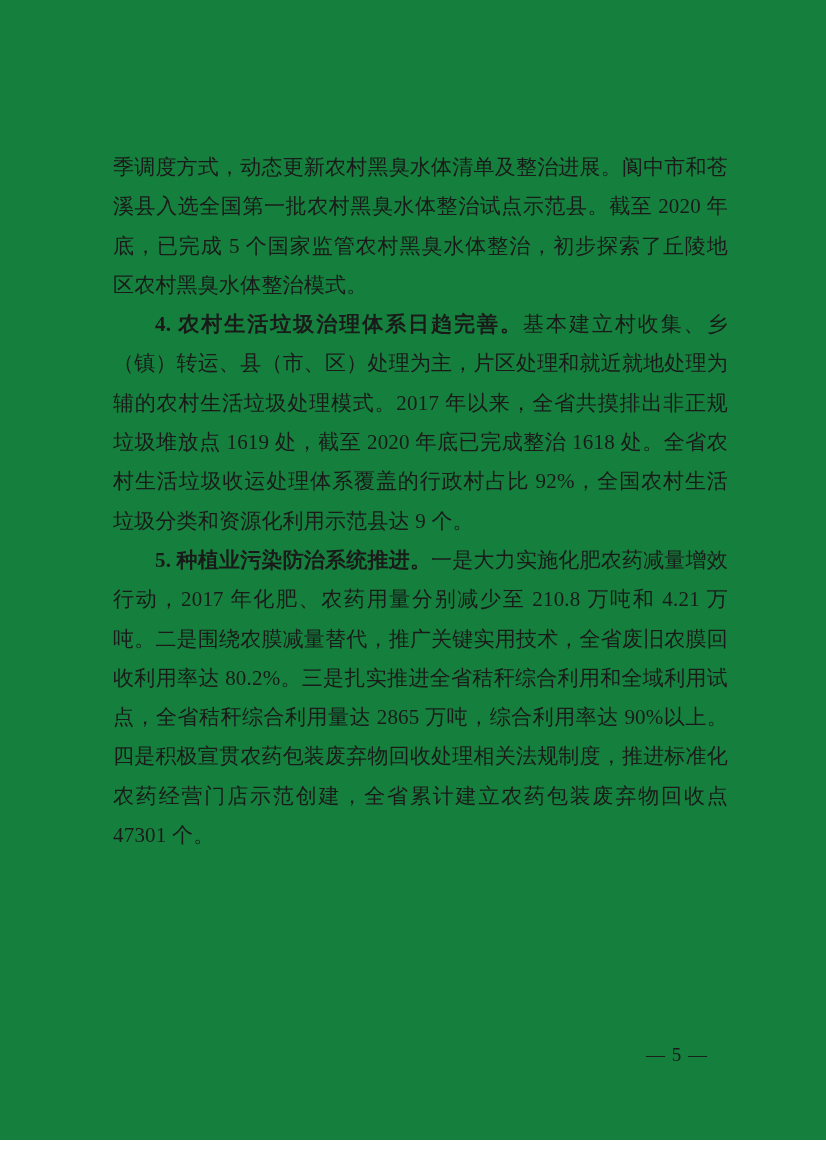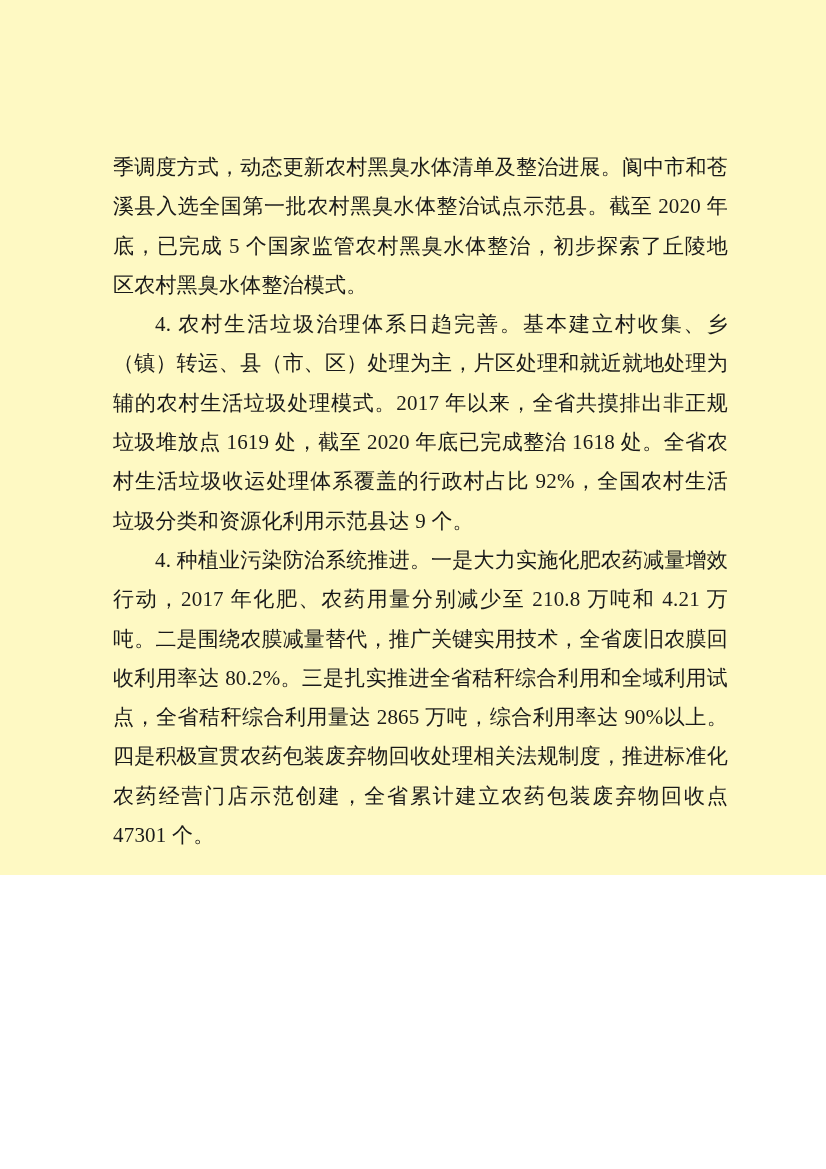--- a/index.html
+++ b/index.html
@@ -3,22 +3,22 @@
 <meta charset="utf-8">
 <style>
   html, body {
     margin: 0;
     padding: 0;
     background: #ffffff;
   }
   .page {
     position: relative;
     width: 826px;
-    height: 875px;
-    background: #fef9c3;
+    height: 1140px;
+    background: #15803d;
     overflow: hidden;
     font-family: "Liberation Serif", "DejaVu Serif", serif;
     color: #1a1a1a;
   }
   .text-block {
     position: absolute;
     left: 113px;
     top: 148px;
     width: 615px;
     font-size: 21px;
@@ -27,21 +27,21 @@
     letter-spacing: 0.2px;
   }
   .para {
     margin: 0;
     padding: 0;
   }
   .para.indent {
     text-indent: 2em;
   }
   .head {
-    font-weight: normal;
+    font-weight: bold;
   }
   .footer {
     position: absolute;
     top: 1042px;
     right: 118px;
     font-size: 19px;
     line-height: 26px;
     color: #1a1a1a;
     letter-spacing: 1px;
   }
@@ -49,19 +49,19 @@
 </head>
 <body>
 
 <div class="page">
   <div class="text-block">
 
     <p class="para"><span>季调度方式，动态更新农村黑臭水体清单及整治进展。阆中市和苍溪县入选全国第一批农村黑臭水体整治试点示范县。截至 2020 年底，已完成 5 个国家监管农村黑臭水体整治，初步探索了丘陵地区农村黑臭水体整治模式。</span></p>
 
     <p class="para indent"><span class="head">4. 农村生活垃圾治理体系日趋完善。</span><span>基本建立村收集、乡（镇）转运、县（市、区）处理为主，片区处理和就近就地处理为辅的农村生活垃圾处理模式。2017 年以来，全省共摸排出非正规垃圾堆放点 1619 处，截至 2020 年底已完成整治 1618 处。全省农村生活垃圾收运处理体系覆盖的行政村占比 92%，全国农村生活垃圾分类和资源化利用示范县达 9 个。</span></p>
 
-    <p class="para indent"><span class="head">4. 种植业污染防治系统推进。</span><span>一是大力实施化肥农药减量增效行动，2017 年化肥、农药用量分别减少至 210.8 万吨和 4.21 万吨。二是围绕农膜减量替代，推广关键实用技术，全省废旧农膜回收利用率达 80.2%。三是扎实推进全省秸秆综合利用和全域利用试点，全省秸秆综合利用量达 2865 万吨，综合利用率达 90%以上。四是积极宣贯农药包装废弃物回收处理相关法规制度，推进标准化农药经营门店示范创建，全省累计建立农药包装废弃物回收点 47301 个。</span></p>
+    <p class="para indent"><span class="head">5. 种植业污染防治系统推进。</span><span>一是大力实施化肥农药减量增效行动，2017 年化肥、农药用量分别减少至 210.8 万吨和 4.21 万吨。二是围绕农膜减量替代，推广关键实用技术，全省废旧农膜回收利用率达 80.2%。三是扎实推进全省秸秆综合利用和全域利用试点，全省秸秆综合利用量达 2865 万吨，综合利用率达 90%以上。四是积极宣贯农药包装废弃物回收处理相关法规制度，推进标准化农药经营门店示范创建，全省累计建立农药包装废弃物回收点 47301 个。</span></p>
 
 
   </div>
 
   <div class="footer">— 5 —</div>
 </div>
 
 </body></html>

